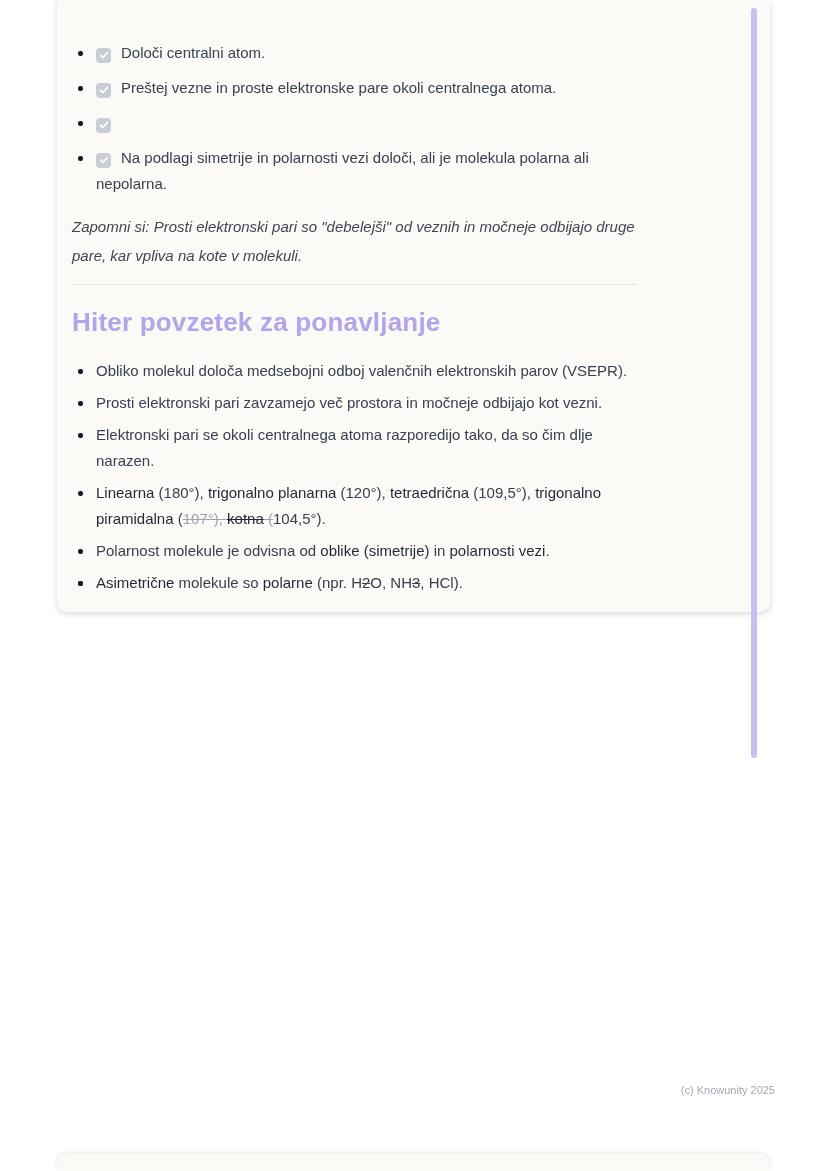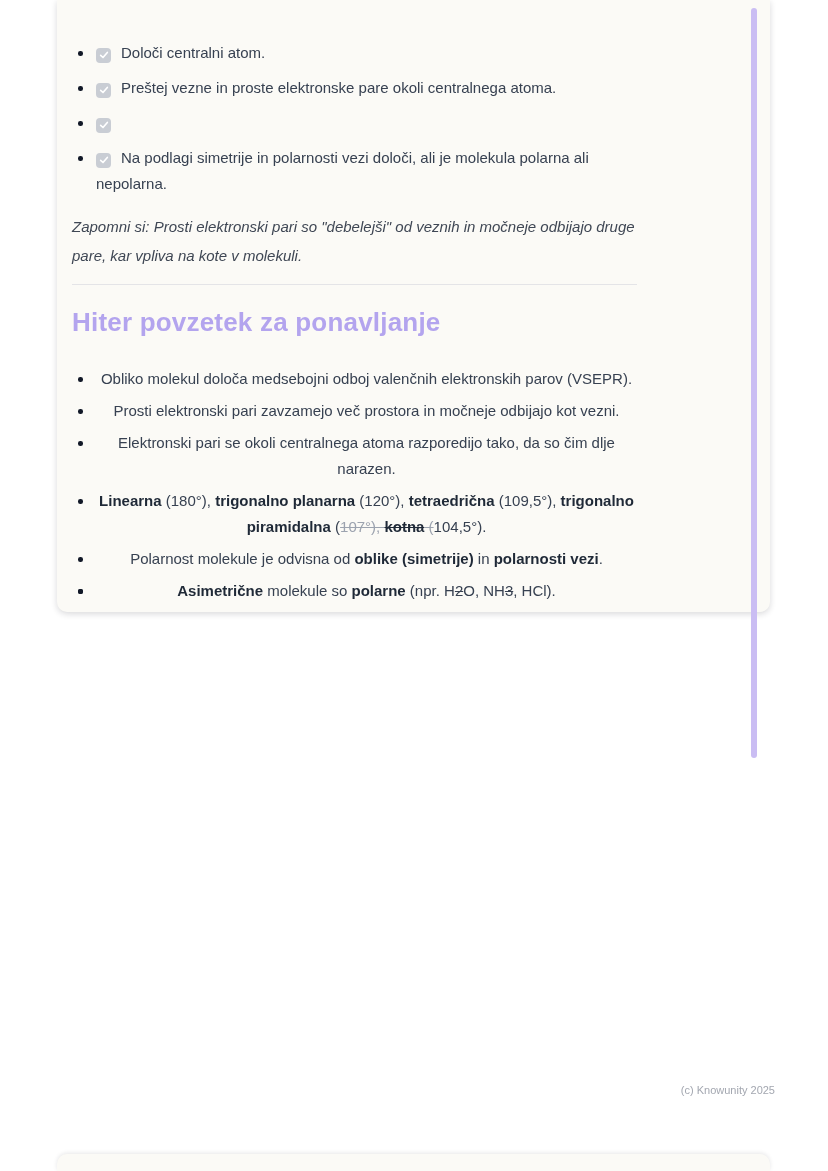--- a/index.html
+++ b/index.html
@@ -63,22 +63,22 @@
     margin-top: 14px;
     width: 565px;
   }
   .heading {
     margin-top: 22px;
     font-size: 26px;
     font-weight: 700;
     color: var(--accent-heading, #b3a4ee);
     letter-spacing: 0.2px;
   }
-  .sumlist { margin-top: 28px; text-align: center; }
-  .b  { font-weight: 700; color: #1f2937; }
+  .sumlist { margin-top: 20px; }
+  .b  { font-weight: 400; color: #1f2937; }
   .st { text-decoration: line-through; }
   .mut { color: #9ca3af; }
   .scrollbar {
     position: absolute;
     right: 13px; top: 8px;
     width: 6px; height: 750px;
     background: var(--scrollbar, #cabdf3);
     border-radius: 3px;
   }
   .next-card {

